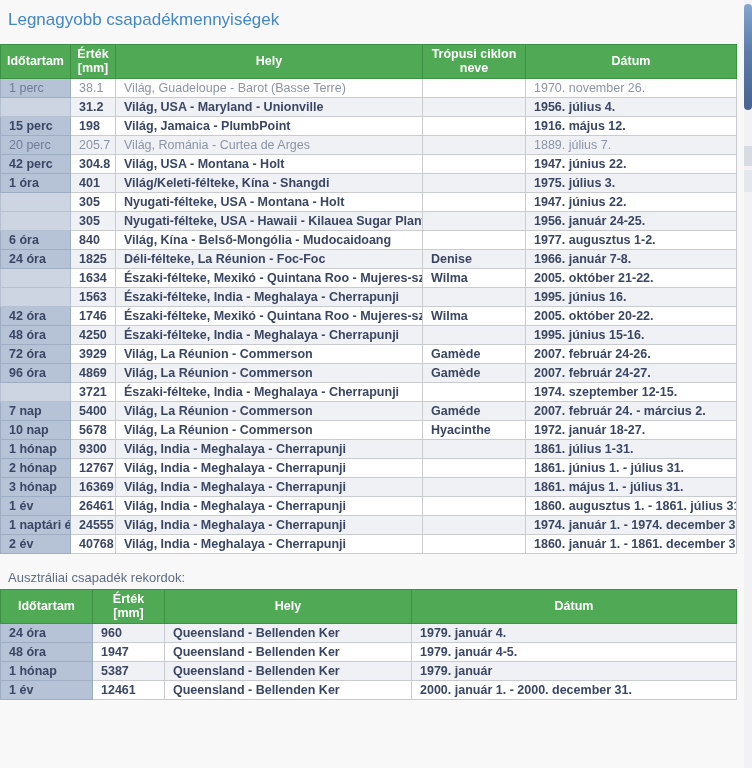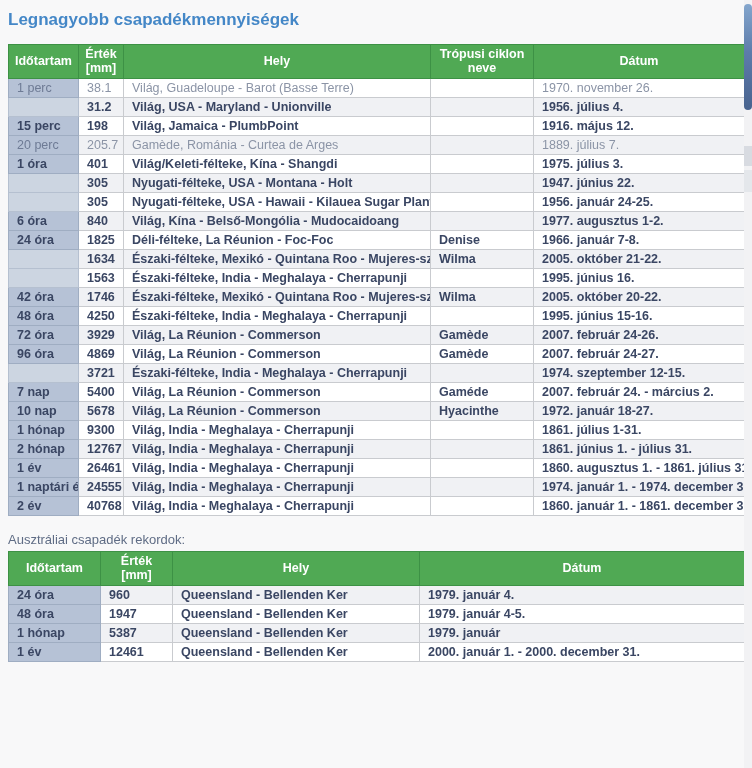--- a/index.html
+++ b/index.html
@@ -4,26 +4,26 @@
 <style>
   html,body{margin:0;padding:0;}
   body{
     width:752px;height:768px;position:relative;overflow:hidden;
     background:#f8f8f9;
     font-family:"Liberation Sans","DejaVu Sans",sans-serif;
     -webkit-font-smoothing:antialiased;
   }
   .page-title{
     margin:10px 0 0 8px;
-    font-size:17px;line-height:20px;font-weight:700;
+    font-size:17px;line-height:20px;font-weight:400;
     color:var(--title-blue,#4487c7);
   }
   table{
     border-collapse:collapse;table-layout:fixed;
-    width:736px;margin-left:8px;
+    width:736px;
     border:1px solid #b3b7bc;
     font-size:12.5px;
   }
   #main-table{margin-top:14px;}
   #aus-table{margin-top:4px;}
   th{
     background:var(--green,#50a954);
     color:#fff;font-weight:700;font-size:12.5px;line-height:1.15;
     text-align:center;vertical-align:middle;
     border:1px solid #3d9145;
@@ -117,23 +117,30 @@
       <tr>
         <td class="duration">15 perc</td>
         <td class="value">198</td>
         <td class="place">Világ, Jamaica - PlumbPoint</td>
         <td class="cyclone"></td>
         <td class="date">1916. május 12.</td>
       </tr>
       <tr class="muted">
         <td class="duration">20 perc</td>
         <td class="value">205.7</td>
-        <td class="place">Gamède, Románia - Curtea de Arges</td>
+        <td class="place">Világ, Románia - Curtea de Arges</td>
         <td class="cyclone"></td>
         <td class="date">1889. július 7.</td>
+      </tr>
+      <tr>
+        <td class="duration">42 perc</td>
+        <td class="value">304.8</td>
+        <td class="place">Világ, USA - Montana - Holt</td>
+        <td class="cyclone"></td>
+        <td class="date">1947. június 22.</td>
       </tr>
       <tr>
         <td class="duration">1 óra</td>
         <td class="value">401</td>
         <td class="place">Világ/Keleti-félteke, Kína - Shangdi</td>
         <td class="cyclone"></td>
         <td class="date">1975. július 3.</td>
       </tr>
       <tr>
         <td class="duration blank"></td>
@@ -232,20 +239,27 @@
         <td class="place">Világ, India - Meghalaya - Cherrapunji</td>
         <td class="cyclone"></td>
         <td class="date">1861. július 1-31.</td>
       </tr>
       <tr>
         <td class="duration">2 hónap</td>
         <td class="value">12767</td>
         <td class="place">Világ, India - Meghalaya - Cherrapunji</td>
         <td class="cyclone"></td>
         <td class="date">1861. június 1. - július 31.</td>
+      </tr>
+      <tr>
+        <td class="duration">3 hónap</td>
+        <td class="value">16369</td>
+        <td class="place">Világ, India - Meghalaya - Cherrapunji</td>
+        <td class="cyclone"></td>
+        <td class="date">1861. május 1. - július 31.</td>
       </tr>
       <tr>
         <td class="duration">1 év</td>
         <td class="value">26461</td>
         <td class="place">Világ, India - Meghalaya - Cherrapunji</td>
         <td class="cyclone"></td>
         <td class="date">1860. augusztus 1. - 1861. július 31.</td>
       </tr>
       <tr>
         <td class="duration">1 naptári év</td>

